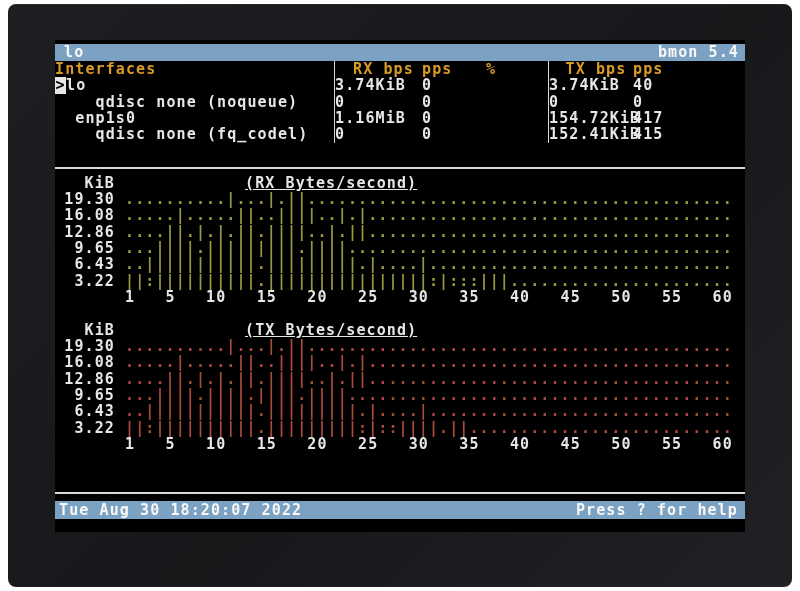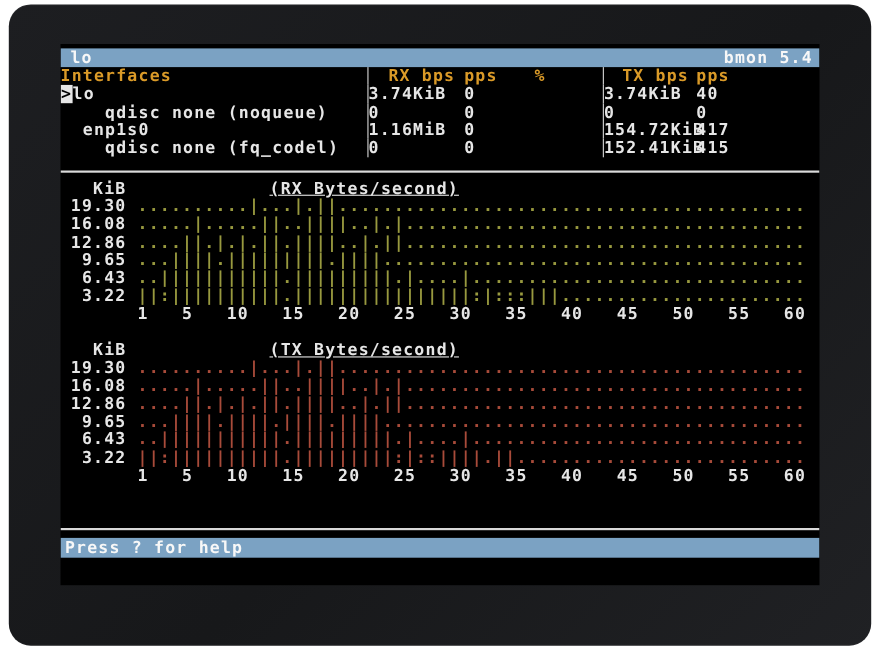--- a/index.html
+++ b/index.html
@@ -9,21 +9,21 @@
     font-family: "DejaVu Sans Mono", monospace;
     font-weight: bold;
     overflow: hidden;
   }
   .stage { position: relative; width: 800px; height: 591px; background: #ffffff; }
 
   .frame {
     position: absolute; left: 8px; top: 4px;
     width: 784px; height: 583px;
     background: linear-gradient(135deg, #1d1e21 0%, #17181a 55%, #202124 100%);
-    border-radius: 20px;
+    border-radius: 8px;
     box-shadow: inset 0 1px 0 rgba(255,255,255,0.05), inset 0 -1px 0 rgba(255,255,255,0.03);
   }
 
   .screen {
     position: absolute; left: 47px; top: 36px;
     width: 690px; height: 492px;
     background: var(--screen-bg, #000);
     padding-top: 4px;
     overflow: hidden;
     font-size: 15px;
@@ -35,21 +35,21 @@
   .bar {
     display: flex; justify-content: space-between; align-items: center;
     background: var(--titlebar-bg, #7ba2c3);
     color: var(--titlebar-text, #f5f5f5);
     white-space: pre;
   }
   .titlebar { height: 17px; line-height: 17px; padding: 0 6px 0 9px; }
   .statusbar { height: 18px; line-height: 18px; padding: 0 7px 0 4px; }
 
   
-  .table { border-bottom: 2px solid var(--line, #dadada); padding-bottom: 12px; margin-bottom: 6px; }
+  .table { border-bottom: 2px solid var(--line, #dadada); padding-bottom: 24px; margin-bottom: 6px; }
   .trow { display: flex; height: 16.33px; line-height: 16.33px; }
   .c-name { flex: 1; white-space: pre; overflow: hidden; }
   .grp { display: flex; border-left: 1.5px solid var(--line, #dadada); }
   .cell { white-space: pre; }
   .c-rxbps { width: 87px; } .c-rxpps { width: 64px; } .c-pct { width: 62px; }
   .c-txbps { width: 84px; } .c-txpps { width: 71px; } .c-sp { width: 41px; }
   .hdr { color: var(--header-text, #da9a28); }
   .thead .c-rxbps, .thead .c-txbps { text-align: center; padding-left: 10px; }
   .cursor {
     display: inline-block; min-width: 11px; text-align: center;
@@ -232,18 +232,19 @@
 
       <div class="blank"></div>
       <div class="blank"></div>
 
       <div class="hint-line">
         <span class="hline"></span>
         <span class="hline"></span>
       </div>
 
       <div class="bar statusbar">
+        <span>Tue Aug 30 18:20:07 2022</span>
         <span>Press ? for help</span>
       </div>
 
     </div>
   </div>
 </div>
 
 </body></html>

